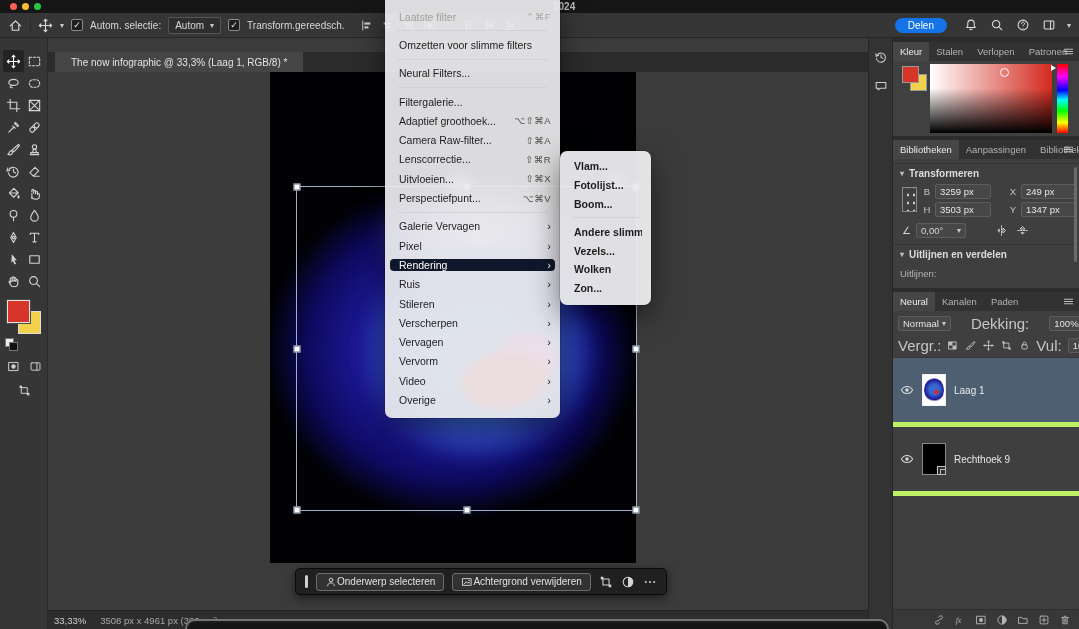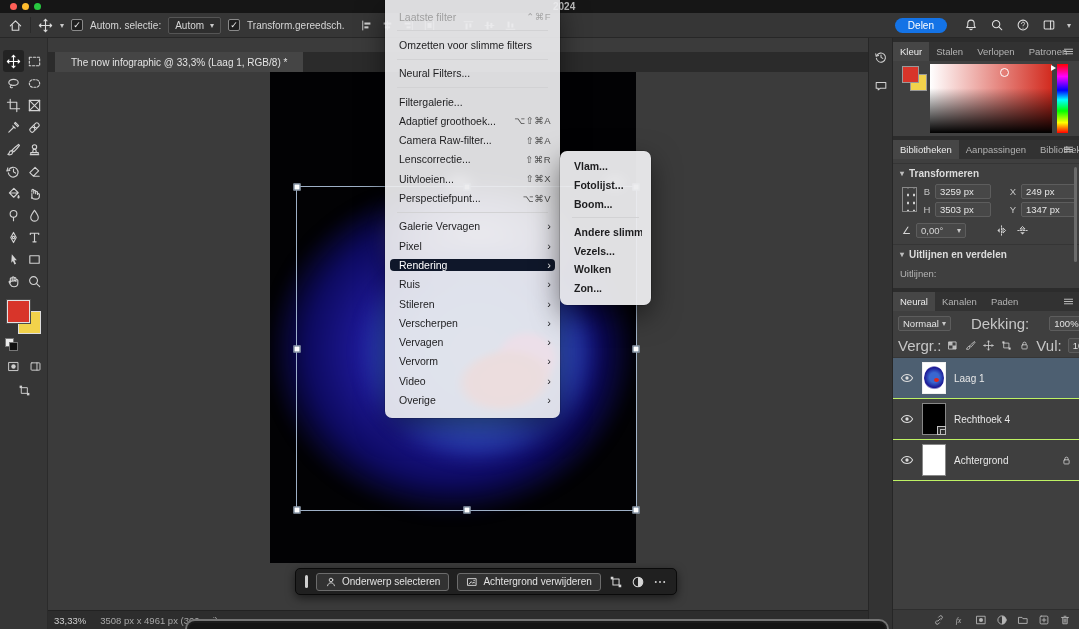--- a/index.html
+++ b/index.html
@@ -64,21 +64,21 @@
     background:radial-gradient(closest-side,#f03fa8 0%,#ee3aa2 70%,rgba(238,58,162,0) 100%);}
   .blob.red{left:185px;top:289px;width:100px;height:66px;filter:blur(2px);transform:rotate(-8deg);
     background:radial-gradient(closest-side,#ec2718 0%,#e3231a 72%,rgba(227,35,26,0) 100%);}
   .selection{position:absolute;left:248px;top:128px;width:339px;height:323px;border:1px solid rgba(175,195,220,.9);z-index:5;}
   .handle{position:absolute;width:7px;height:7px;background:#fff;border:1px solid #5a6f85;transform:translate(-50%,-50%);box-sizing:border-box;}
   
   .taskbar{position:absolute;left:247px;top:510px;height:25px;display:flex;align-items:center;gap:8px;
     background:#202020;border:1px solid #0a0a0a;border-radius:5px;padding:0 9px;z-index:20;
     box-shadow:0 3px 10px rgba(0,0,0,.55);color:#e2e2e2;font-size:10px;}
   .tb-handle{width:3px;height:13px;background:#cfcfcf;border-radius:2px;}
-  .tb-btn{display:flex;align-items:center;gap:5px;border:1px solid #6c6c6c;border-radius:3px;background:#323232;padding:2px 8px;}
+  .tb-btn{display:flex;align-items:center;border:1px solid #6c6c6c;border-radius:3px;background:#323232;padding:2px 8px;}
   .tb-icon{width:12px;height:12px;color:#dcdcdc;}
   .tb-iconbtn{width:14px;height:14px;color:#d6d6d6;}
   
   .strip{position:absolute;left:868px;top:38px;width:25px;height:591px;background:#333;border-left:1px solid #262626;
     border-right:1px solid #262626;box-sizing:border-box;display:flex;flex-direction:column;align-items:center;
     padding-top:12px;gap:15px;color:#d0d0d0;z-index:2;}
   .strip .icon{width:14px;height:14px;}
   
   .rightcol{position:absolute;left:893px;top:38px;width:186px;height:591px;background:#3f3f3f;font-size:10px;color:#d6d6d6;z-index:2;}
   .pgap{height:4px;background:#2c2c2c;}
@@ -120,21 +120,21 @@
   .blendrow{display:flex;align-items:center;gap:20px;padding:4px 5px 2px;}
   .fieldbox{background:#474747;border:1px solid #5d5d5d;border-radius:2px;display:flex;align-items:center;gap:3px;
     padding:1px 4px;font-size:9.5px;color:#e2e2e2;}
   .blendbox{width:96px;}
   .blendbox .chev{margin-left:auto;}
   .smalllabel{font-size:15px;color:#c6c6c6;}
   .lockrow{display:flex;align-items:center;gap:6px;padding:3px 5px 3px;}
   .lockrow .lb-ic{width:11px;height:11px;color:#cfcfcf;}
   .mla{margin-left:auto;}
   .lrows{border-top:1px solid #363636;}
-  .lrow{height:40px;display:flex;align-items:center;gap:8px;padding:0 7px;border-bottom:1px solid #bef264;}
+  .lrow{height:40px;display:flex;align-items:center;gap:8px;padding:12px 7px;border-bottom:5px solid #bef264;}
   .lrow.selected{background:#4d5f71;}
   .eyebtn{width:14px;height:14px;color:#dcdcdc;flex:0 0 auto;}
   .thumb{width:24px;height:32px;background:#fff;border:1px solid #888;position:relative;box-sizing:border-box;flex:0 0 auto;}
   .lrow.selected .thumb{border-color:#f0f0f0;}
   .thumb.artwork::before{content:"";position:absolute;left:1px;right:1px;top:3px;bottom:3px;border-radius:50%;
     background:radial-gradient(circle at 52% 48%,#3a67cf 0 30%,#1c1894 62%,rgba(20,16,120,0) 74%);}
   .thumb.artwork::after{content:"";position:absolute;left:11px;top:15px;width:5px;height:4px;border-radius:50%;background:#e0251c;}
   .thumb.black-shape{background:#000;}
   .thumb .badge{position:absolute;right:-1px;bottom:-1px;width:9px;height:9px;background:#2e2e2e;border:1px solid #c4c4c4;box-sizing:border-box;}
   .thumb .badge::before{content:"";position:absolute;left:1.5px;top:1.5px;width:4px;height:4px;border:1px solid #bbb;}
@@ -754,37 +754,21 @@
           <div class="lrow">
             <span class="eyebtn icon">
               <svg viewBox="0 0 16 16" fill="none" stroke="currentColor" stroke-width="1.2" stroke-linecap="round" stroke-linejoin="round">
                 <path d="M1.6 8C3.1 5.3 5.3 3.9 8 3.9S12.9 5.3 14.4 8C12.9 10.7 10.7 12.1 8 12.1S3.1 10.7 1.6 8z"></path>
                 <circle cx="8" cy="8" r="1.9" fill="currentColor" stroke="none"></circle>
               </svg>
             </span>
             <span class="thumb black-shape">
               <span class="badge"></span>
             </span>
-            <span class="lname">Rechthoek 4</span>
-          </div>
-          <div class="lrow">
-            <span class="eyebtn icon">
-              <svg viewBox="0 0 16 16" fill="none" stroke="currentColor" stroke-width="1.2" stroke-linecap="round" stroke-linejoin="round">
-                <path d="M1.6 8C3.1 5.3 5.3 3.9 8 3.9S12.9 5.3 14.4 8C12.9 10.7 10.7 12.1 8 12.1S3.1 10.7 1.6 8z"></path>
-                <circle cx="8" cy="8" r="1.9" fill="currentColor" stroke="none"></circle>
-              </svg>
-            </span>
-            <span class="thumb white"></span>
-            <span class="lname">Achtergrond</span>
-            <span class="rowlock icon">
-              <svg viewBox="0 0 16 16" fill="none" stroke="currentColor" stroke-width="1.2" stroke-linecap="round" stroke-linejoin="round">
-                <rect x="4.2" y="7" width="7.6" height="6" rx="1"></rect>
-                <path d="M5.7 7V5.4a2.3 2.3 0 0 1 4.6 0V7"></path>
-              </svg>
-            </span>
+            <span class="lname">Rechthoek 9</span>
           </div>
         </div>
       <div class="lfill"></div>
       <div class="lbottom" id="layers-bottom">
           <span class="icon">
             <svg viewBox="0 0 16 16" fill="none" stroke="currentColor" stroke-width="1.2" stroke-linecap="round" stroke-linejoin="round">
               <path d="m6.4 9.6 3.2-3.2"></path>
               <path d="M7.4 4.3 8.9 2.8a2.2 2.2 0 0 1 3.1 3.1L10.5 7.4M8.6 11.7 7.1 13.2A2.2 2.2 0 0 1 4 10.1l1.5-1.5"></path>
             </svg>
           </span>

